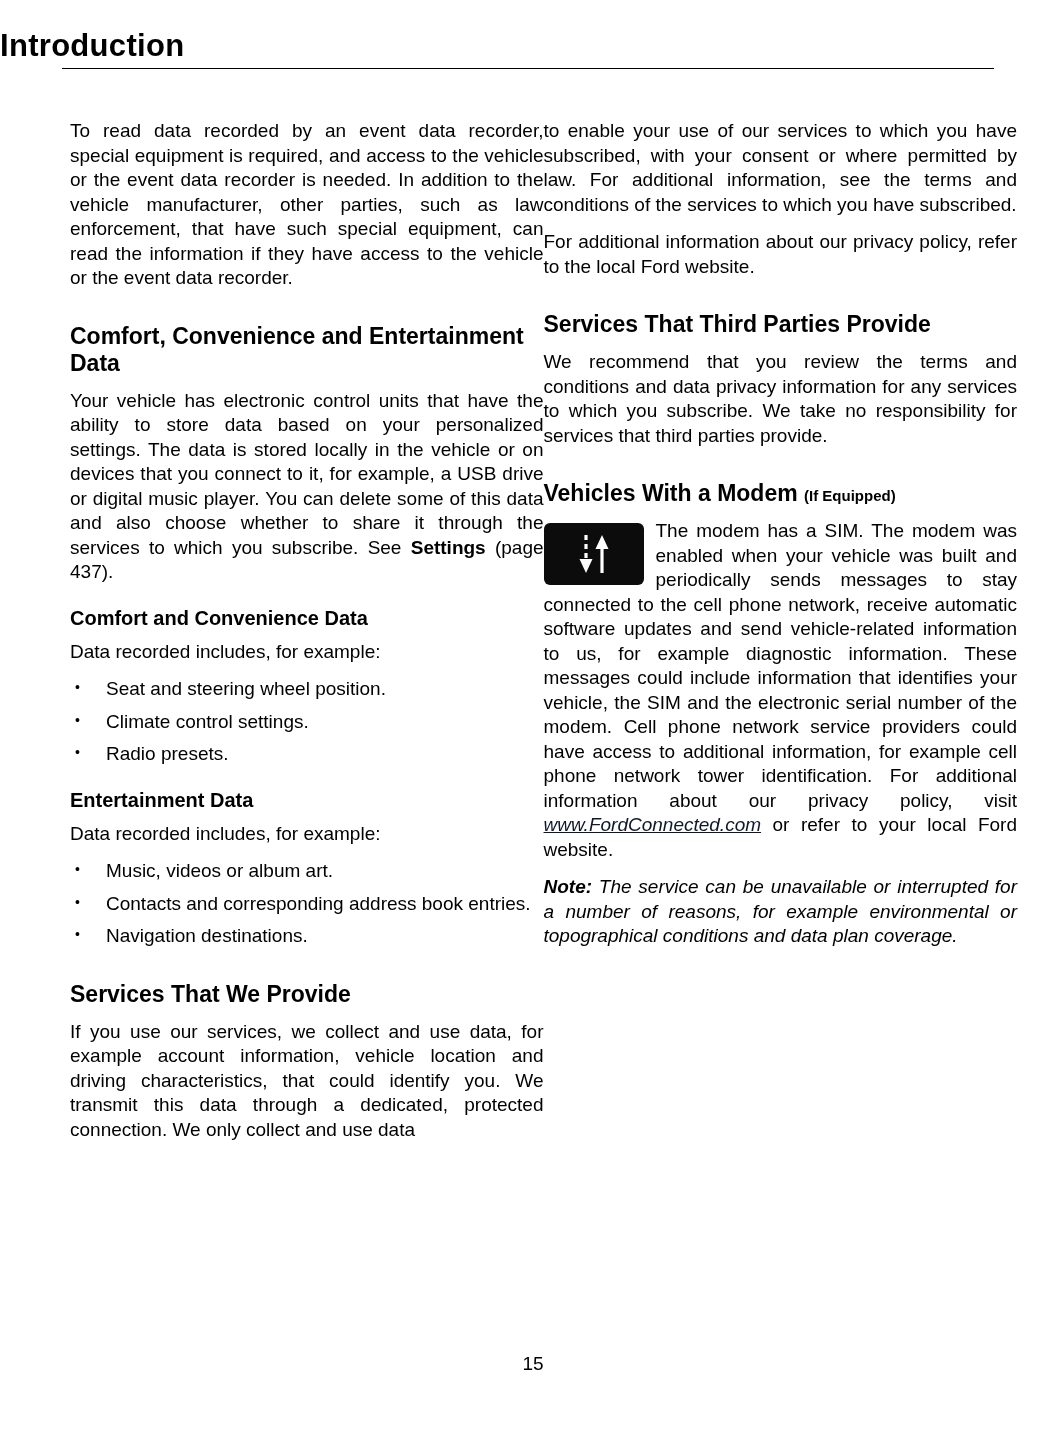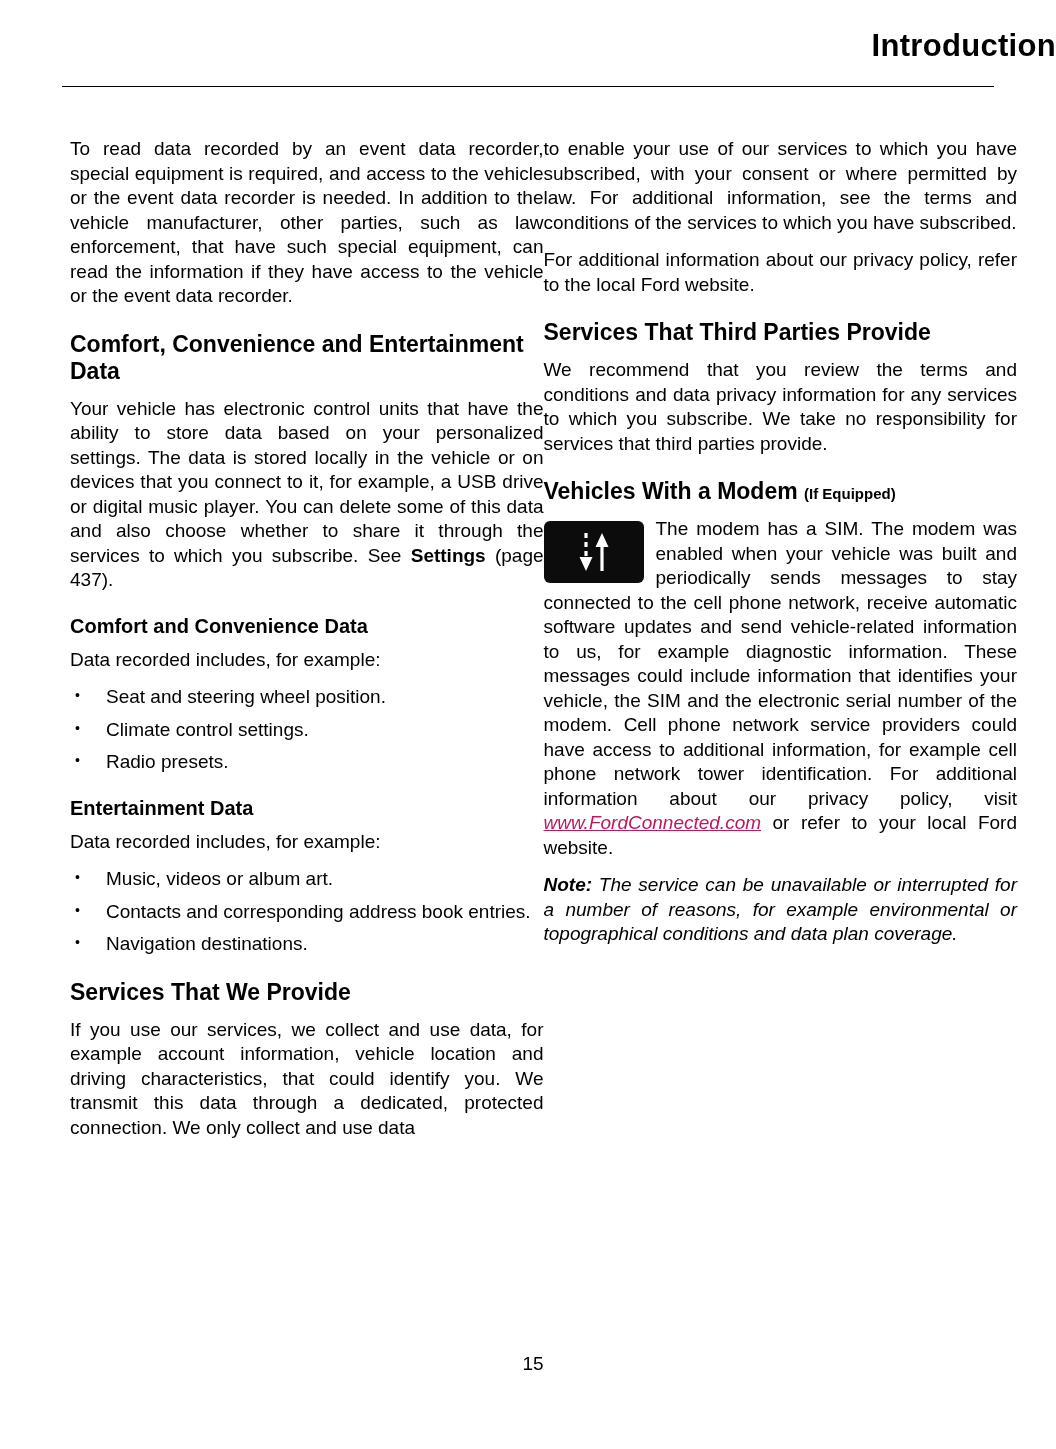--- a/index.html
+++ b/index.html
@@ -13,25 +13,25 @@
     width: 1056px;
     height: 1449px;
     margin: 0 auto;
     background: #fff;
     display: flex;
     flex-direction: column;
     overflow: hidden;
   }
   header { padding-top: 28px; }
   h1 {
-    text-align: right;
+    text-align: left;
     font-size: 31px;
     font-weight: bold;
     letter-spacing: 0.3px;
-    margin-bottom: 22px;
+    margin-bottom: 4px;
   }
   .rule {
     border-top: 1.6px solid #000;
     margin: 0 62px;
   }
   .columns {
     display: flex;
     padding: 50px 39px 0 70px;
     flex: 1;
   }
@@ -39,21 +39,21 @@
   .para {
     font-size: 19px;
     line-height: 1.29;
     text-align: justify;
     margin-bottom: 13px;
   }
   h2 {
     font-size: 23px;
     font-weight: bold;
     line-height: 1.18;
-    margin: 22px 0 12px 0;
+    margin: 32px 0 12px 0;
   }
   h3 {
     font-size: 20px;
     font-weight: bold;
     margin: 22px 0 10px 0;
   }
   .col > .para:first-child, .col > h2:first-child { margin-top: 0; }
   ul.bullets {
     list-style: none;
     margin: 0 0 10px 0;
@@ -85,21 +85,21 @@
   .modem-img svg { display: block; }
   .note {
     font-style: italic;
     font-size: 19px;
     line-height: 1.29;
     text-align: justify;
     margin-bottom: 13px;
   }
   .note .note-label { font-weight: bold; }
   a.link {
-    color: #be185d;
+    color: #0f172a;
     font-style: italic;
     text-decoration: underline;
     cursor: pointer;
   }
   footer {
     text-align: center;
     padding-bottom: 74px;
     padding-left: 10px;
   }
   .page-number { font-size: 19px; }

